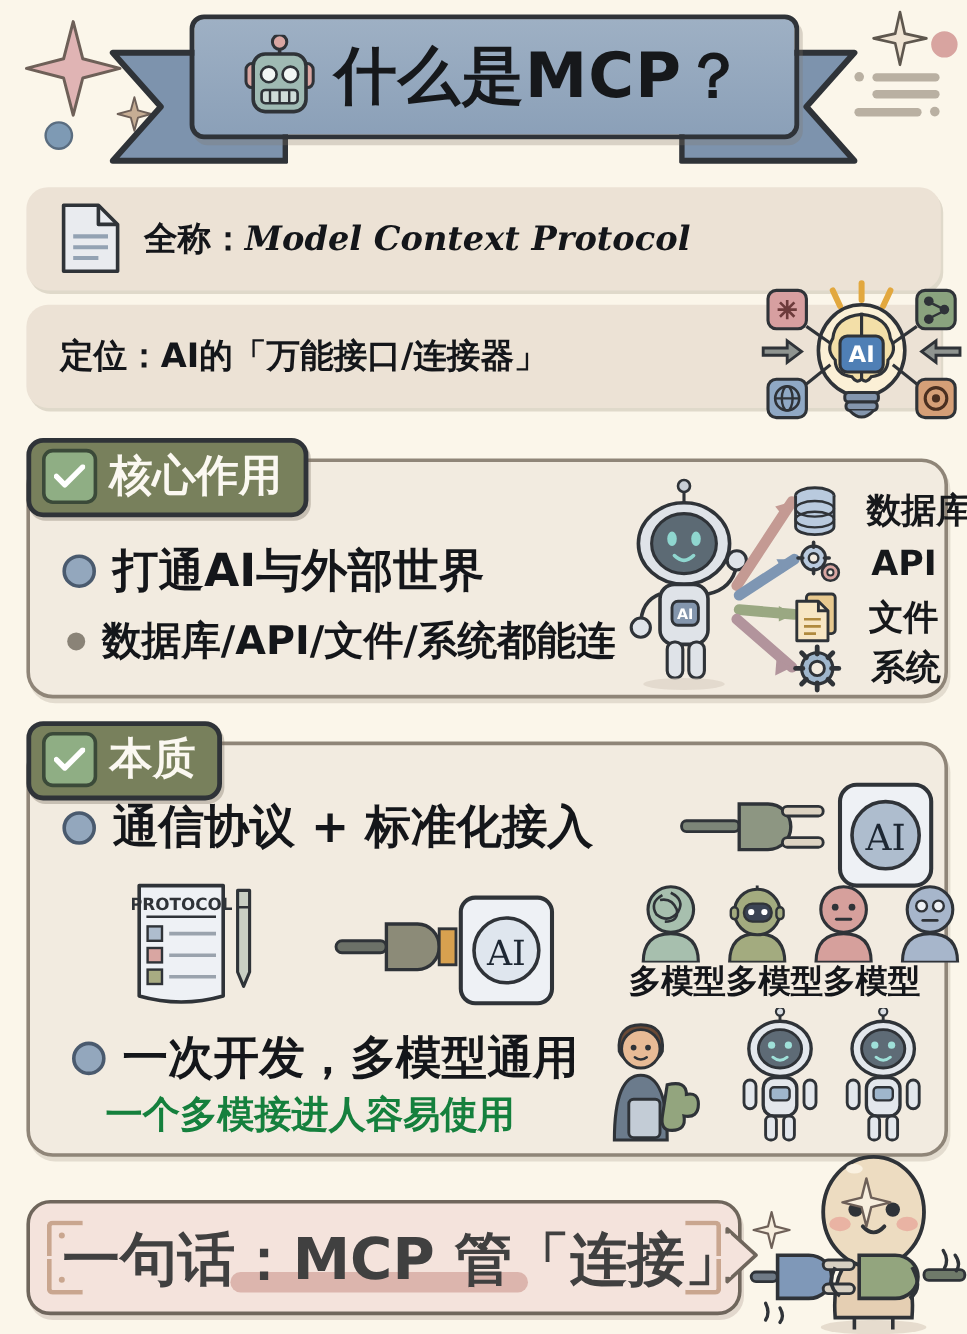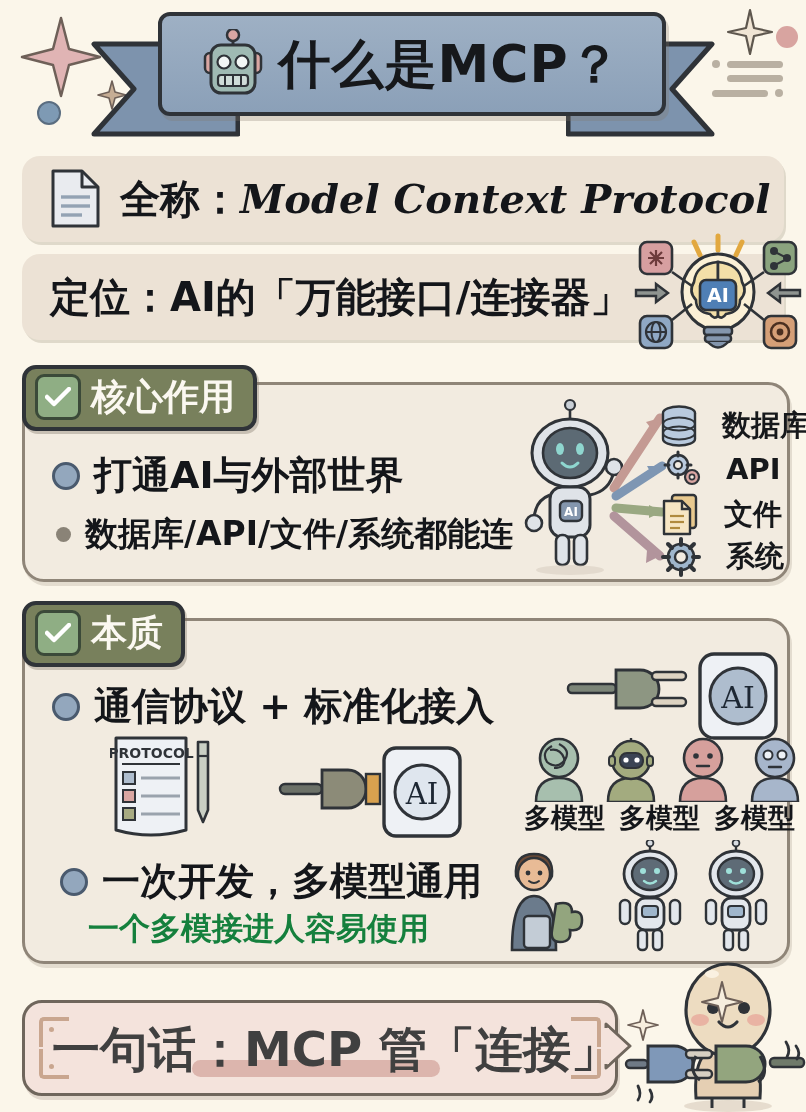--- a/index.html
+++ b/index.html
@@ -32,21 +32,21 @@
     white-space:nowrap;line-height:1;
   }
 
   
   .card{
     position:absolute;background:#ece2d5;border-radius:18px;
     box-shadow:2px 3px 0 rgba(160,148,130,.30);
   }
   .card-row{display:flex;align-items:center;height:100%;}
   .card-text{
-    font-size:40px;font-weight:bold;color:#14161a;white-space:nowrap;
+    font-size:28px;font-weight:bold;color:#14161a;white-space:nowrap;
     font-family:"DejaVu Sans","Liberation Sans",sans-serif;
   }
   .card-text .en{font-family:"DejaVu Serif","Liberation Serif",serif;font-style:italic;}
 
   
   .section{
     position:absolute;background:#f2ebe0;border:3px solid #8f8578;border-radius:22px;
     box-shadow:2px 4px 0 rgba(160,148,130,.26);
   }
   .badge{
@@ -79,21 +79,21 @@
 
   
   .target{position:absolute;display:flex;align-items:center;gap:24px;}
   .target-label{
     font-size:29px;font-weight:bold;color:#16181b;white-space:nowrap;
     font-family:"DejaVu Sans","Liberation Sans",sans-serif;
   }
 
   
   .avatars{position:absolute;display:flex;align-items:flex-end;gap:10px;}
-  .av-labels{position:absolute;display:flex;gap:14px;}
+  .av-labels{position:absolute;display:flex;gap:0;}
   .av-label{
     font-size:27px;font-weight:bold;color:#14161a;white-space:nowrap;
     font-family:"DejaVu Sans","Liberation Sans",sans-serif;
   }
 
   
   .summary{
     position:absolute;background:#f4e3dc;border:3px solid #6f665c;border-radius:20px;
     box-shadow:2px 4px 0 rgba(160,140,130,.28);
   }
@@ -345,21 +345,21 @@
   <div class="section" style="left:22px;top:618px;width:762px;height:340px;"></div>
   <div class="badge" style="left:22px;top:601px;">
     <div class="badge-check">
       <svg width="26" height="20" viewBox="0 0 26 20">
           <path d="M2 10 L9 17 L24 2" fill="none" stroke="#ffffff" stroke-width="4.5" stroke-linecap="round" stroke-linejoin="round"></path>
         </svg>
     </div>
     <div class="badge-label">本质</div>
   </div>
 
-  <div class="bullet-row" style="left:52px;top:681px;">
+  <div class="bullet-row" style="left:52px;top:664px;">
     <div class="bullet-ring"></div>
     <div class="bullet-text">通信协议 + 标准化接入</div>
   </div>
   <div class="bullet-row" style="left:60px;top:856px;">
     <div class="bullet-ring"></div>
     <div class="bullet-text">一次开发，多模型通用</div>
   </div>
   <div class="sub-text" style="left:88px;top:908px;">一个多模接进人容易使用</div>
 
   <svg class="deco" style="left:566px;top:648px;" width="216" height="96" viewBox="0 0 216 96">

